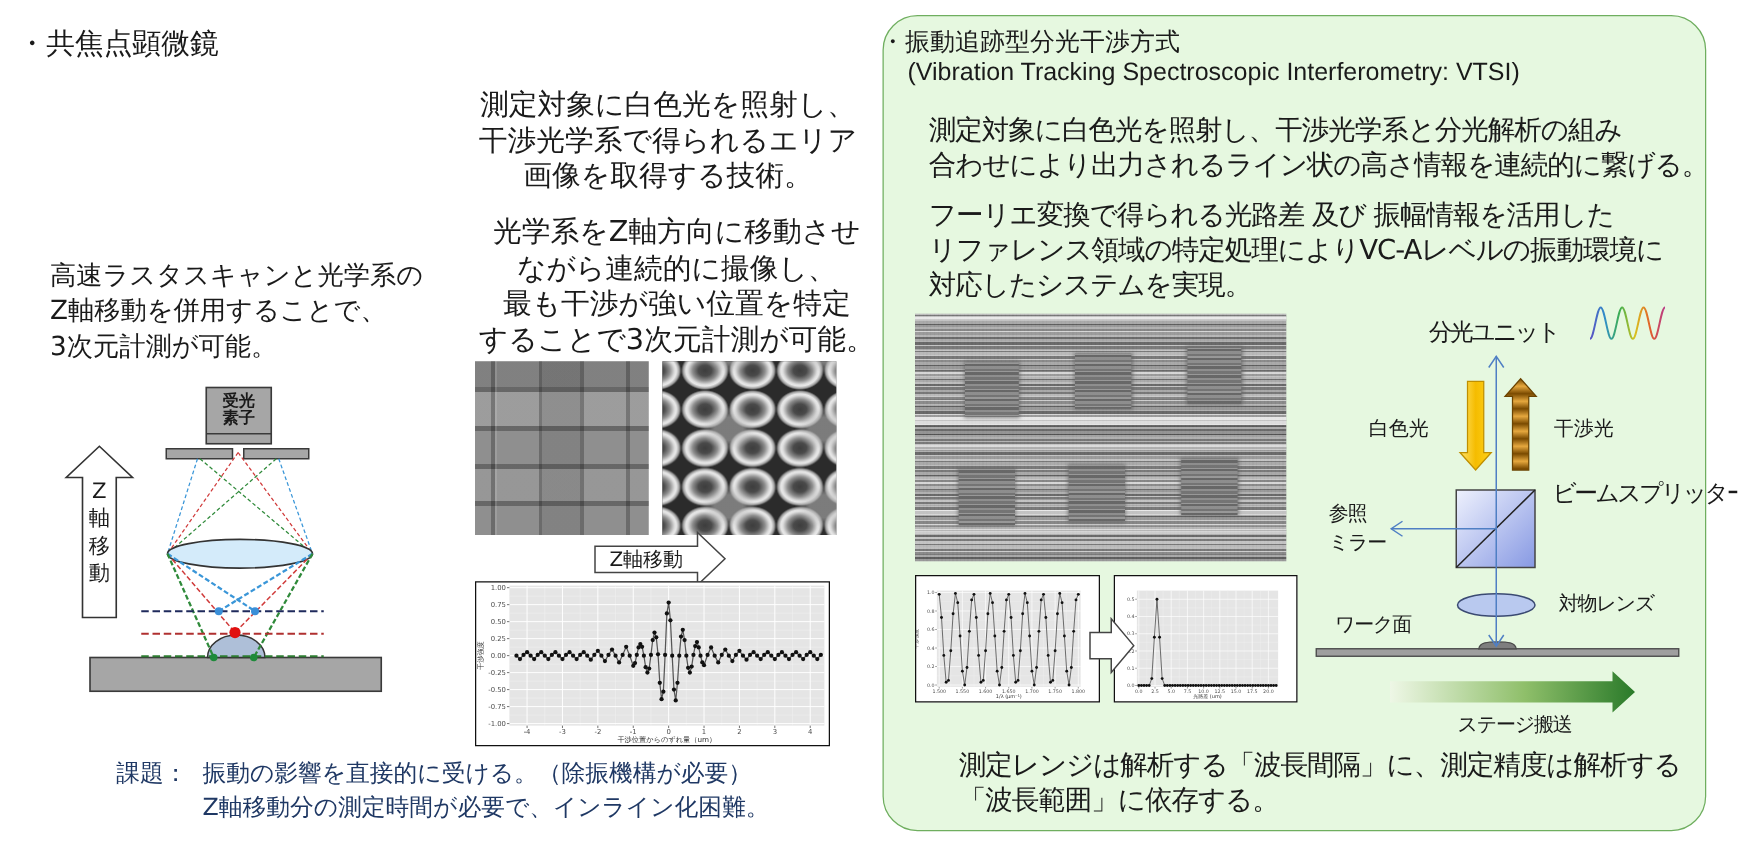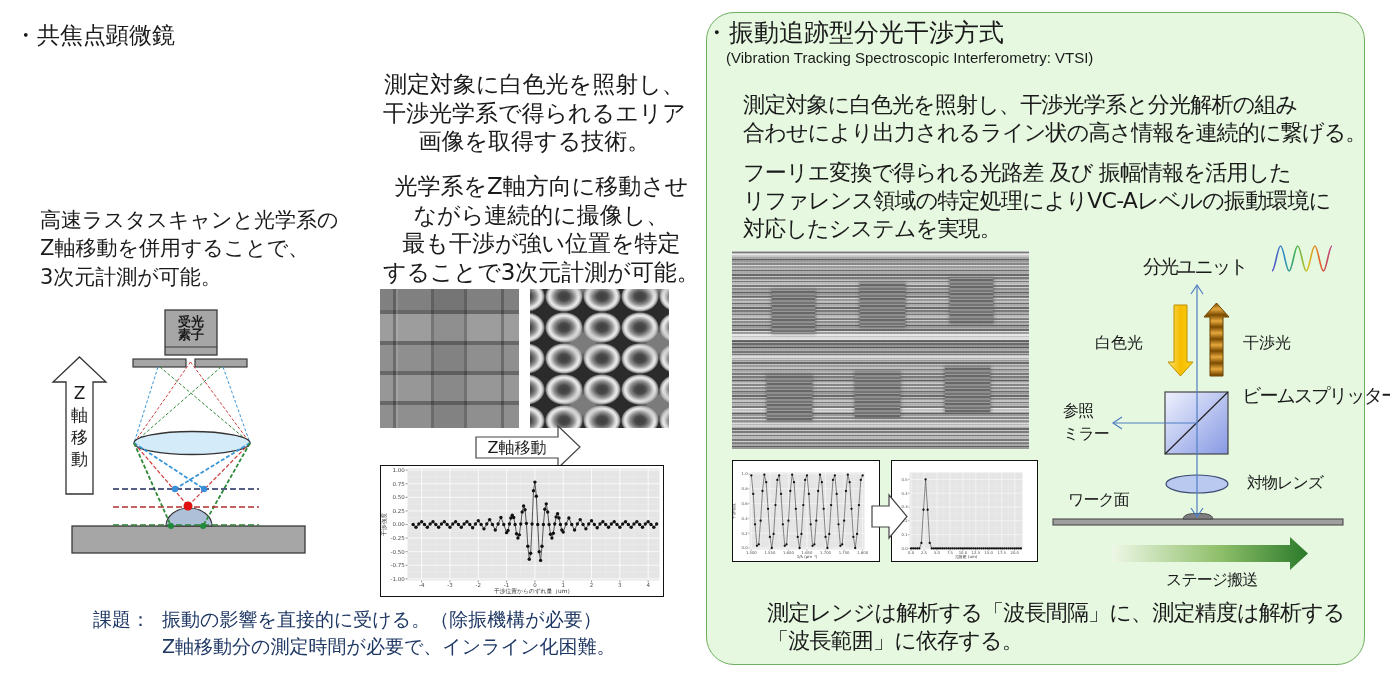--- a/index.html
+++ b/index.html
@@ -3,22 +3,22 @@
 <meta charset="utf-8">
 <style>
   * { box-sizing: border-box; margin: 0; padding: 0; }
   html, body { width: 1390px; height: 686px; background: #ffffff; overflow: hidden; }
   body { font-family: "DejaVu Sans", sans-serif; color: var(--body-text, #1a1a1a); }
   #slide { position: relative; width: 1390px; height: 686px; background: #ffffff; overflow: hidden; }
   .abs { position: absolute; white-space: nowrap; }
   .line { white-space: nowrap; display: block; }
 
   .title { font-size: 23px; line-height: 28px; }
-  .title-lg { font-size: 25px; line-height: 30px; }
-  .subtitle { font-family: "Liberation Sans", sans-serif; font-size: 15px; line-height: 24px; }
+  .title-lg { font-size: 20px; line-height: 30px; }
+  .subtitle { font-family: "Liberation Sans", sans-serif; font-size: 20px; line-height: 24px; }
   .para-l { font-size: 21px; line-height: 28.3px; }
   .para-m { font-size: 23px; line-height: 28.5px; text-align: center; }
   .para-r { font-size: 22px; line-height: 28px; letter-spacing: -0.8px; }
   .issues { font-size: 19px; line-height: 27px; color: var(--issue-text, #1f3864); }
 
   .panel { position: absolute; left: 706px; top: 12px; width: 659px; height: 653px;
            background: var(--panel-fill, #e6f8e0); border: 1.5px solid var(--panel-border, #6fae5f);
            border-radius: 28px; }
 
   .lbl { font-size: 16px; line-height: 18px; color: #1a1a1a; }

